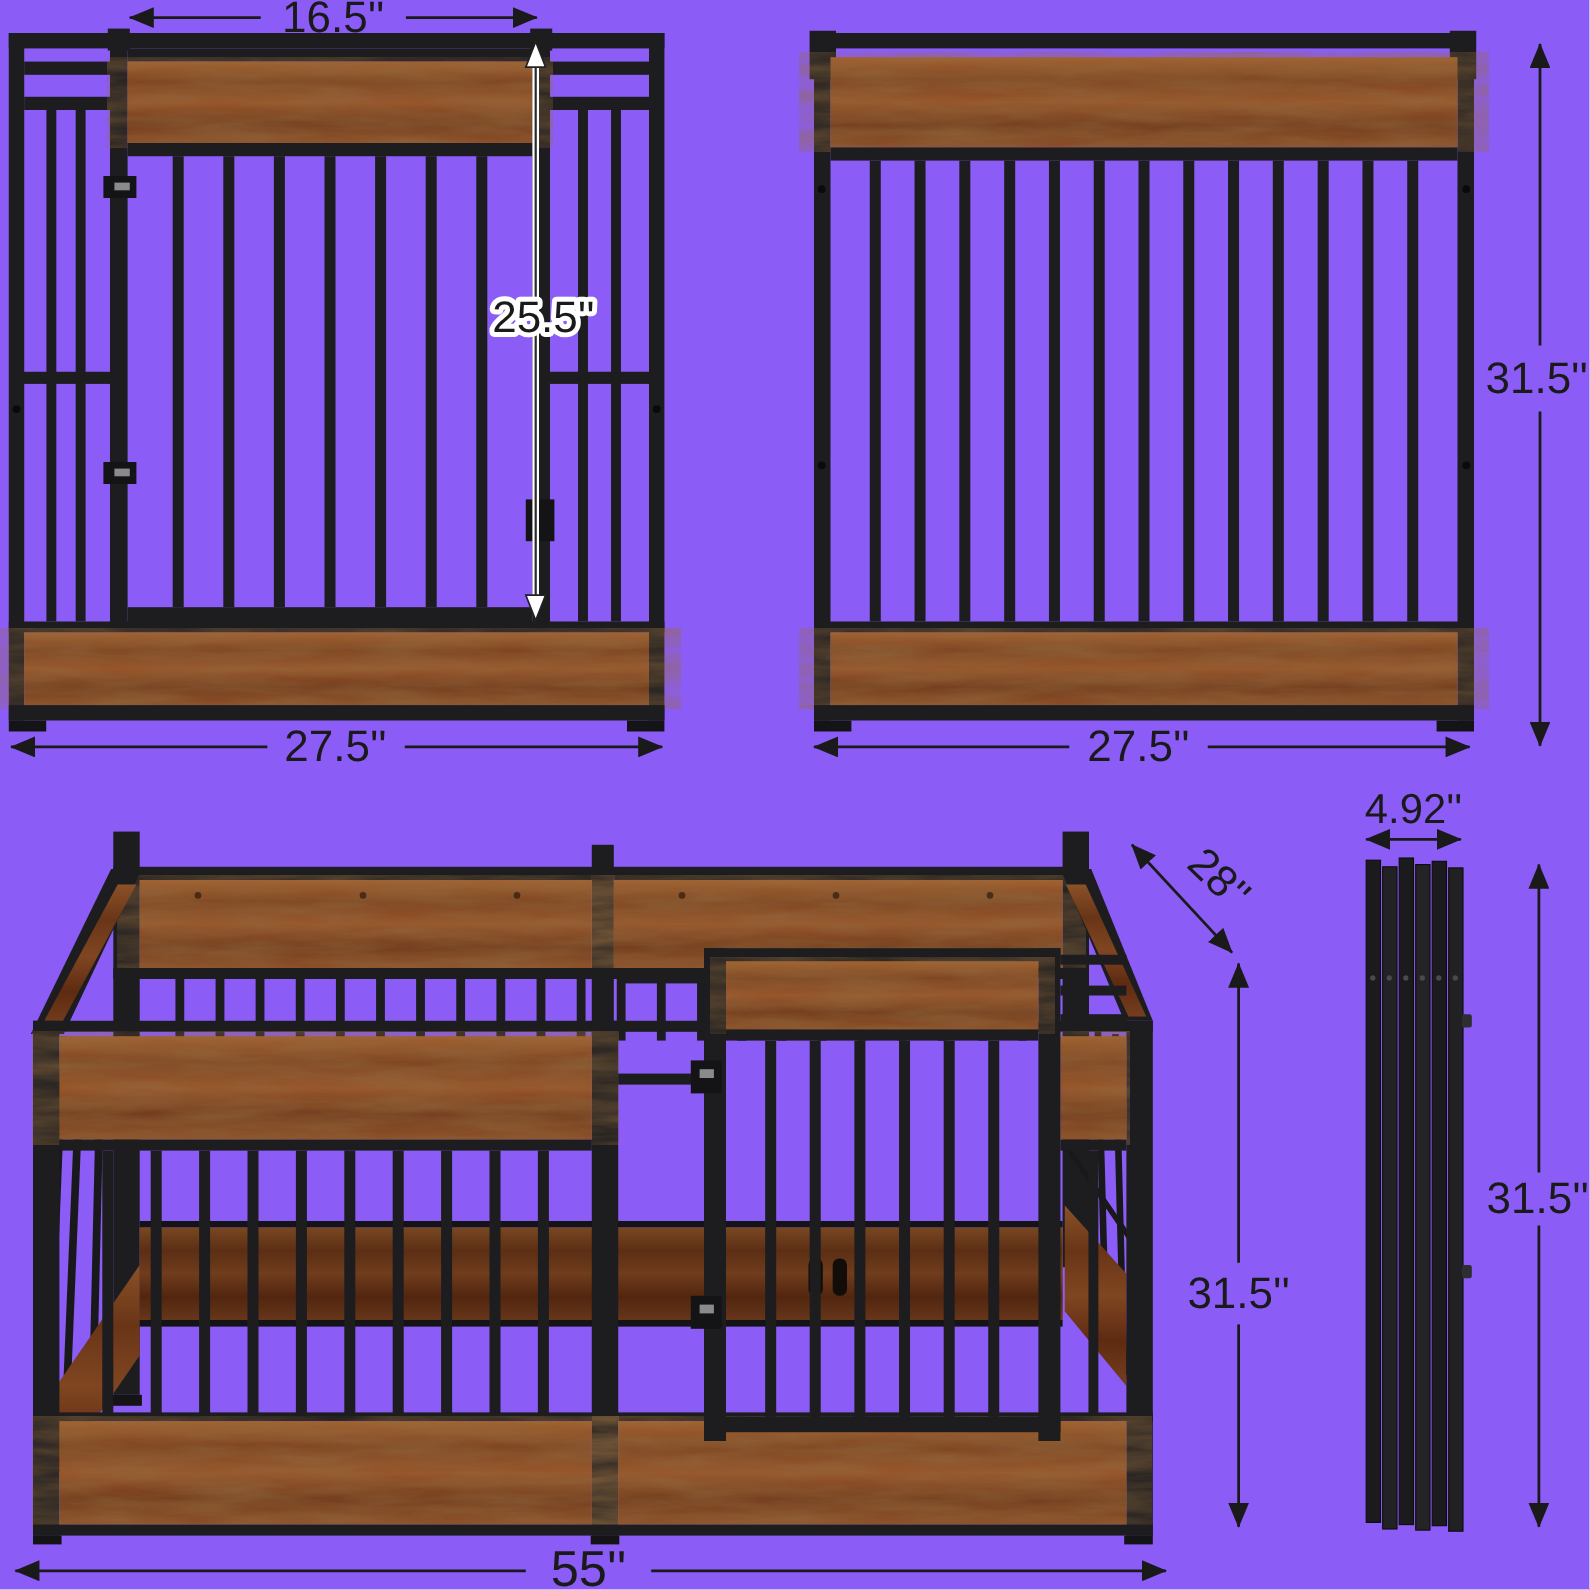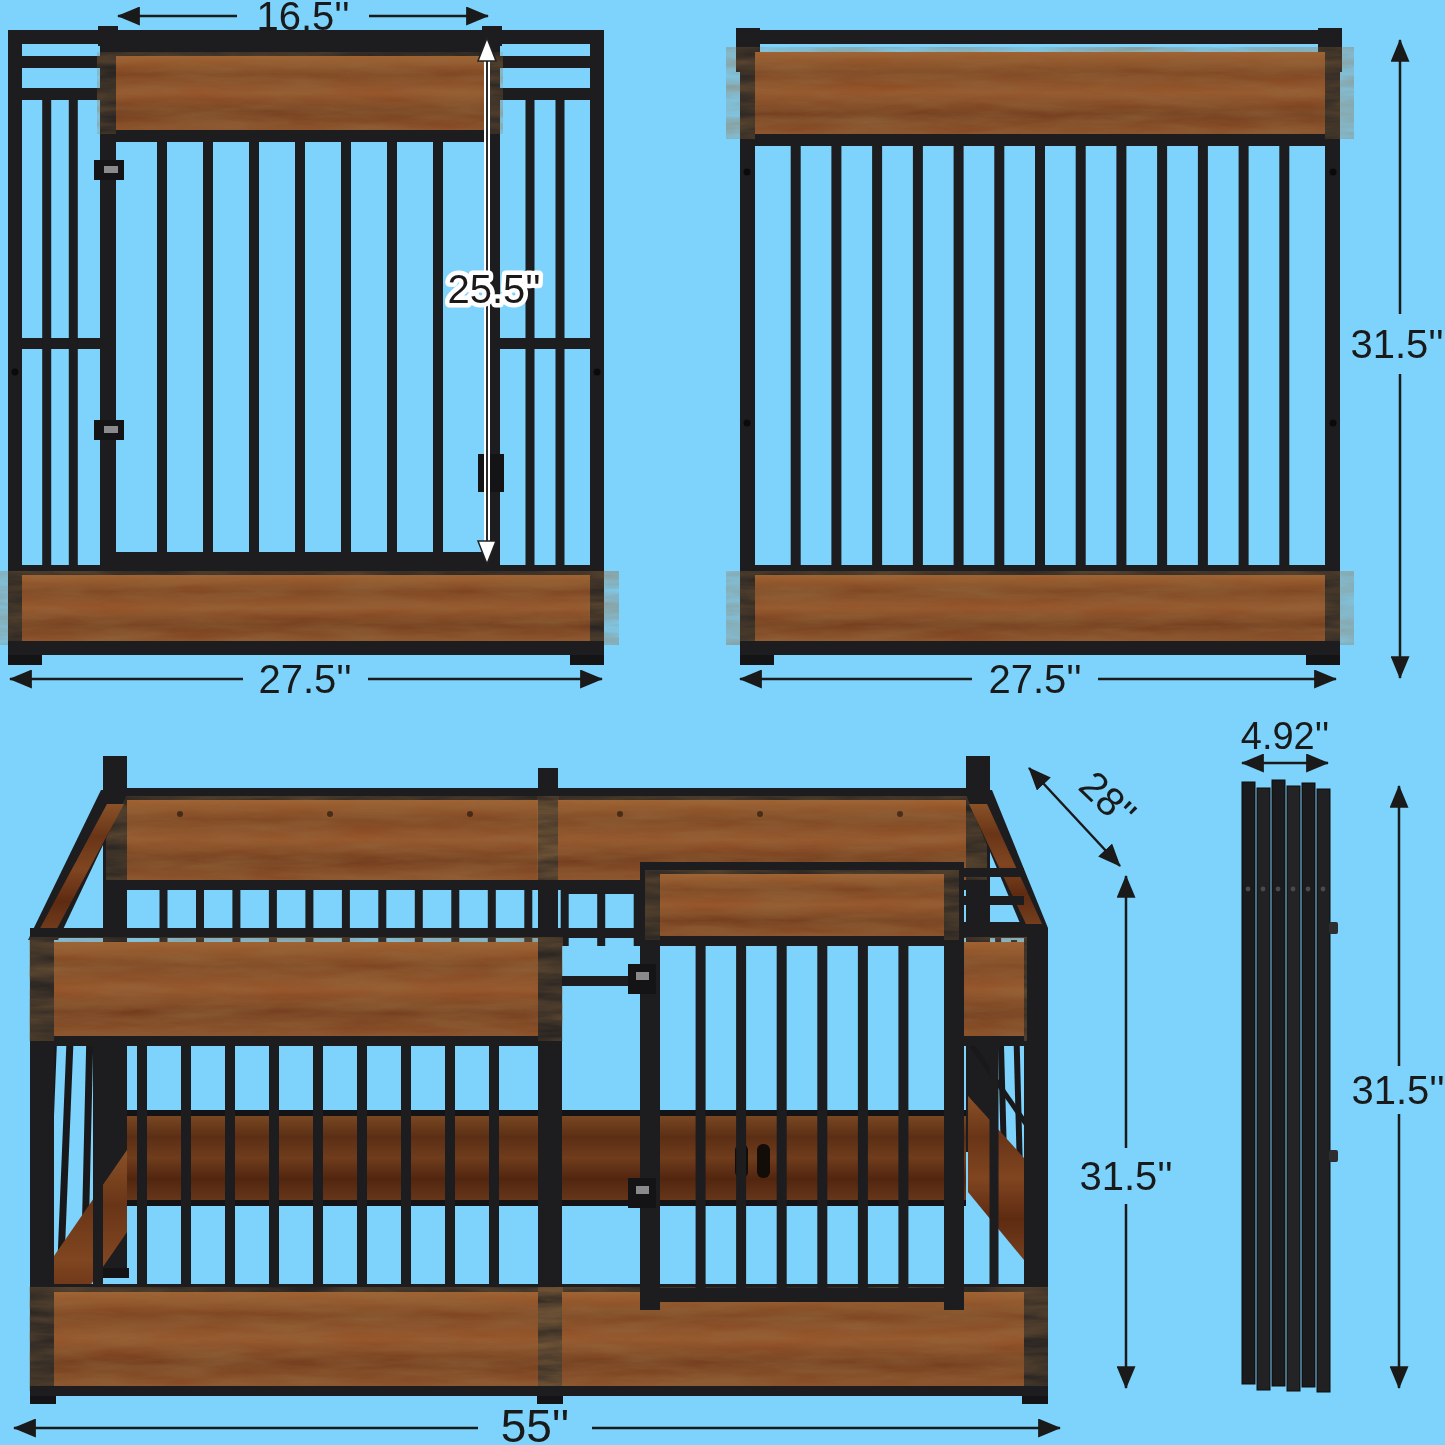--- a/index.html
+++ b/index.html
@@ -1,16 +1,16 @@
 <!DOCTYPE html>
 <html><head>
 <meta charset="utf-8">
 <style>
   html,body{margin:0;padding:0;background:#fff;}
-  .stage{position:relative;width:1445px;height:1445px;background:#7dd3fc;overflow:hidden;
+  .stage{position:relative;width:1445px;height:1445px;background:#8b5cf6;overflow:hidden;
          font-family:"Liberation Sans",sans-serif;}
   svg{position:absolute;left:0;top:0;}
   .metal{fill:#1d1d1f;}
   .metal2{fill:#141416;}
   .wood{fill:url(#wg);filter:url(#wf);}
   .woodflat{fill:url(#wg);}
   .shade{fill:#000;opacity:.26;}
   .shade2{fill:#000;opacity:.15;}
   .dim{stroke:#1a1a1a;stroke-width:2.5;fill:none;}
   .dimtext{font-size:40px;fill:#1a1a1a;}

